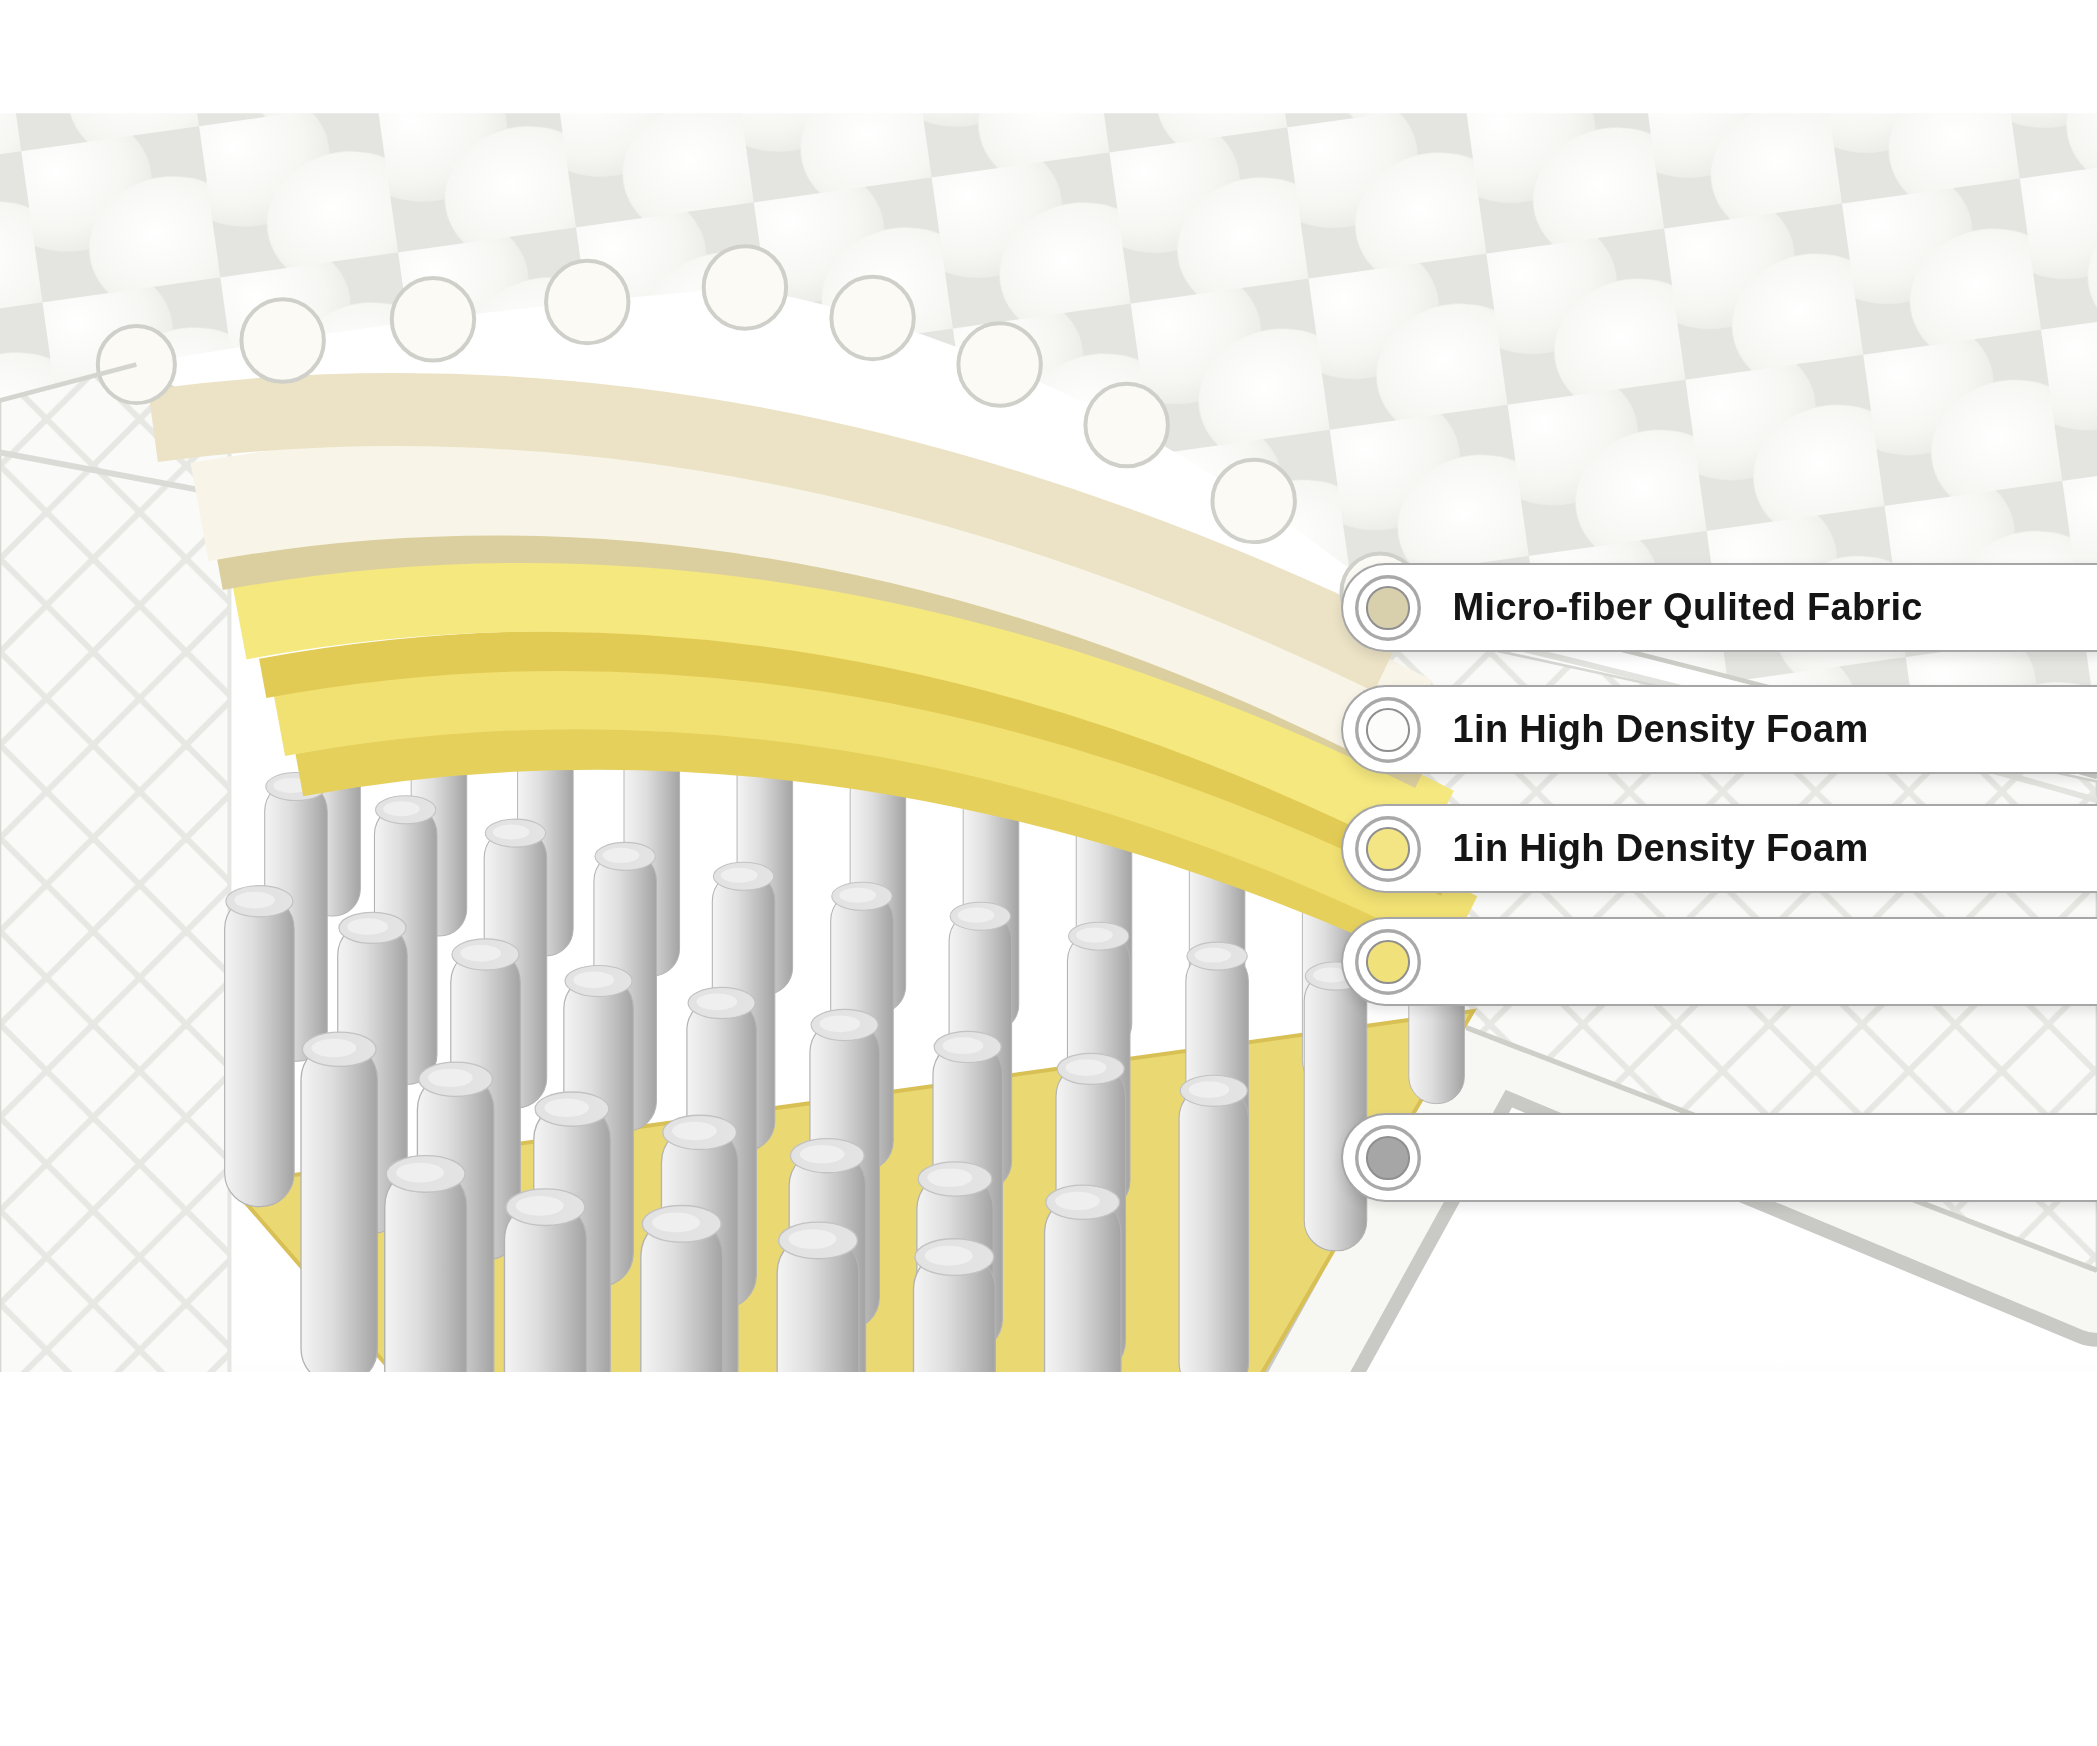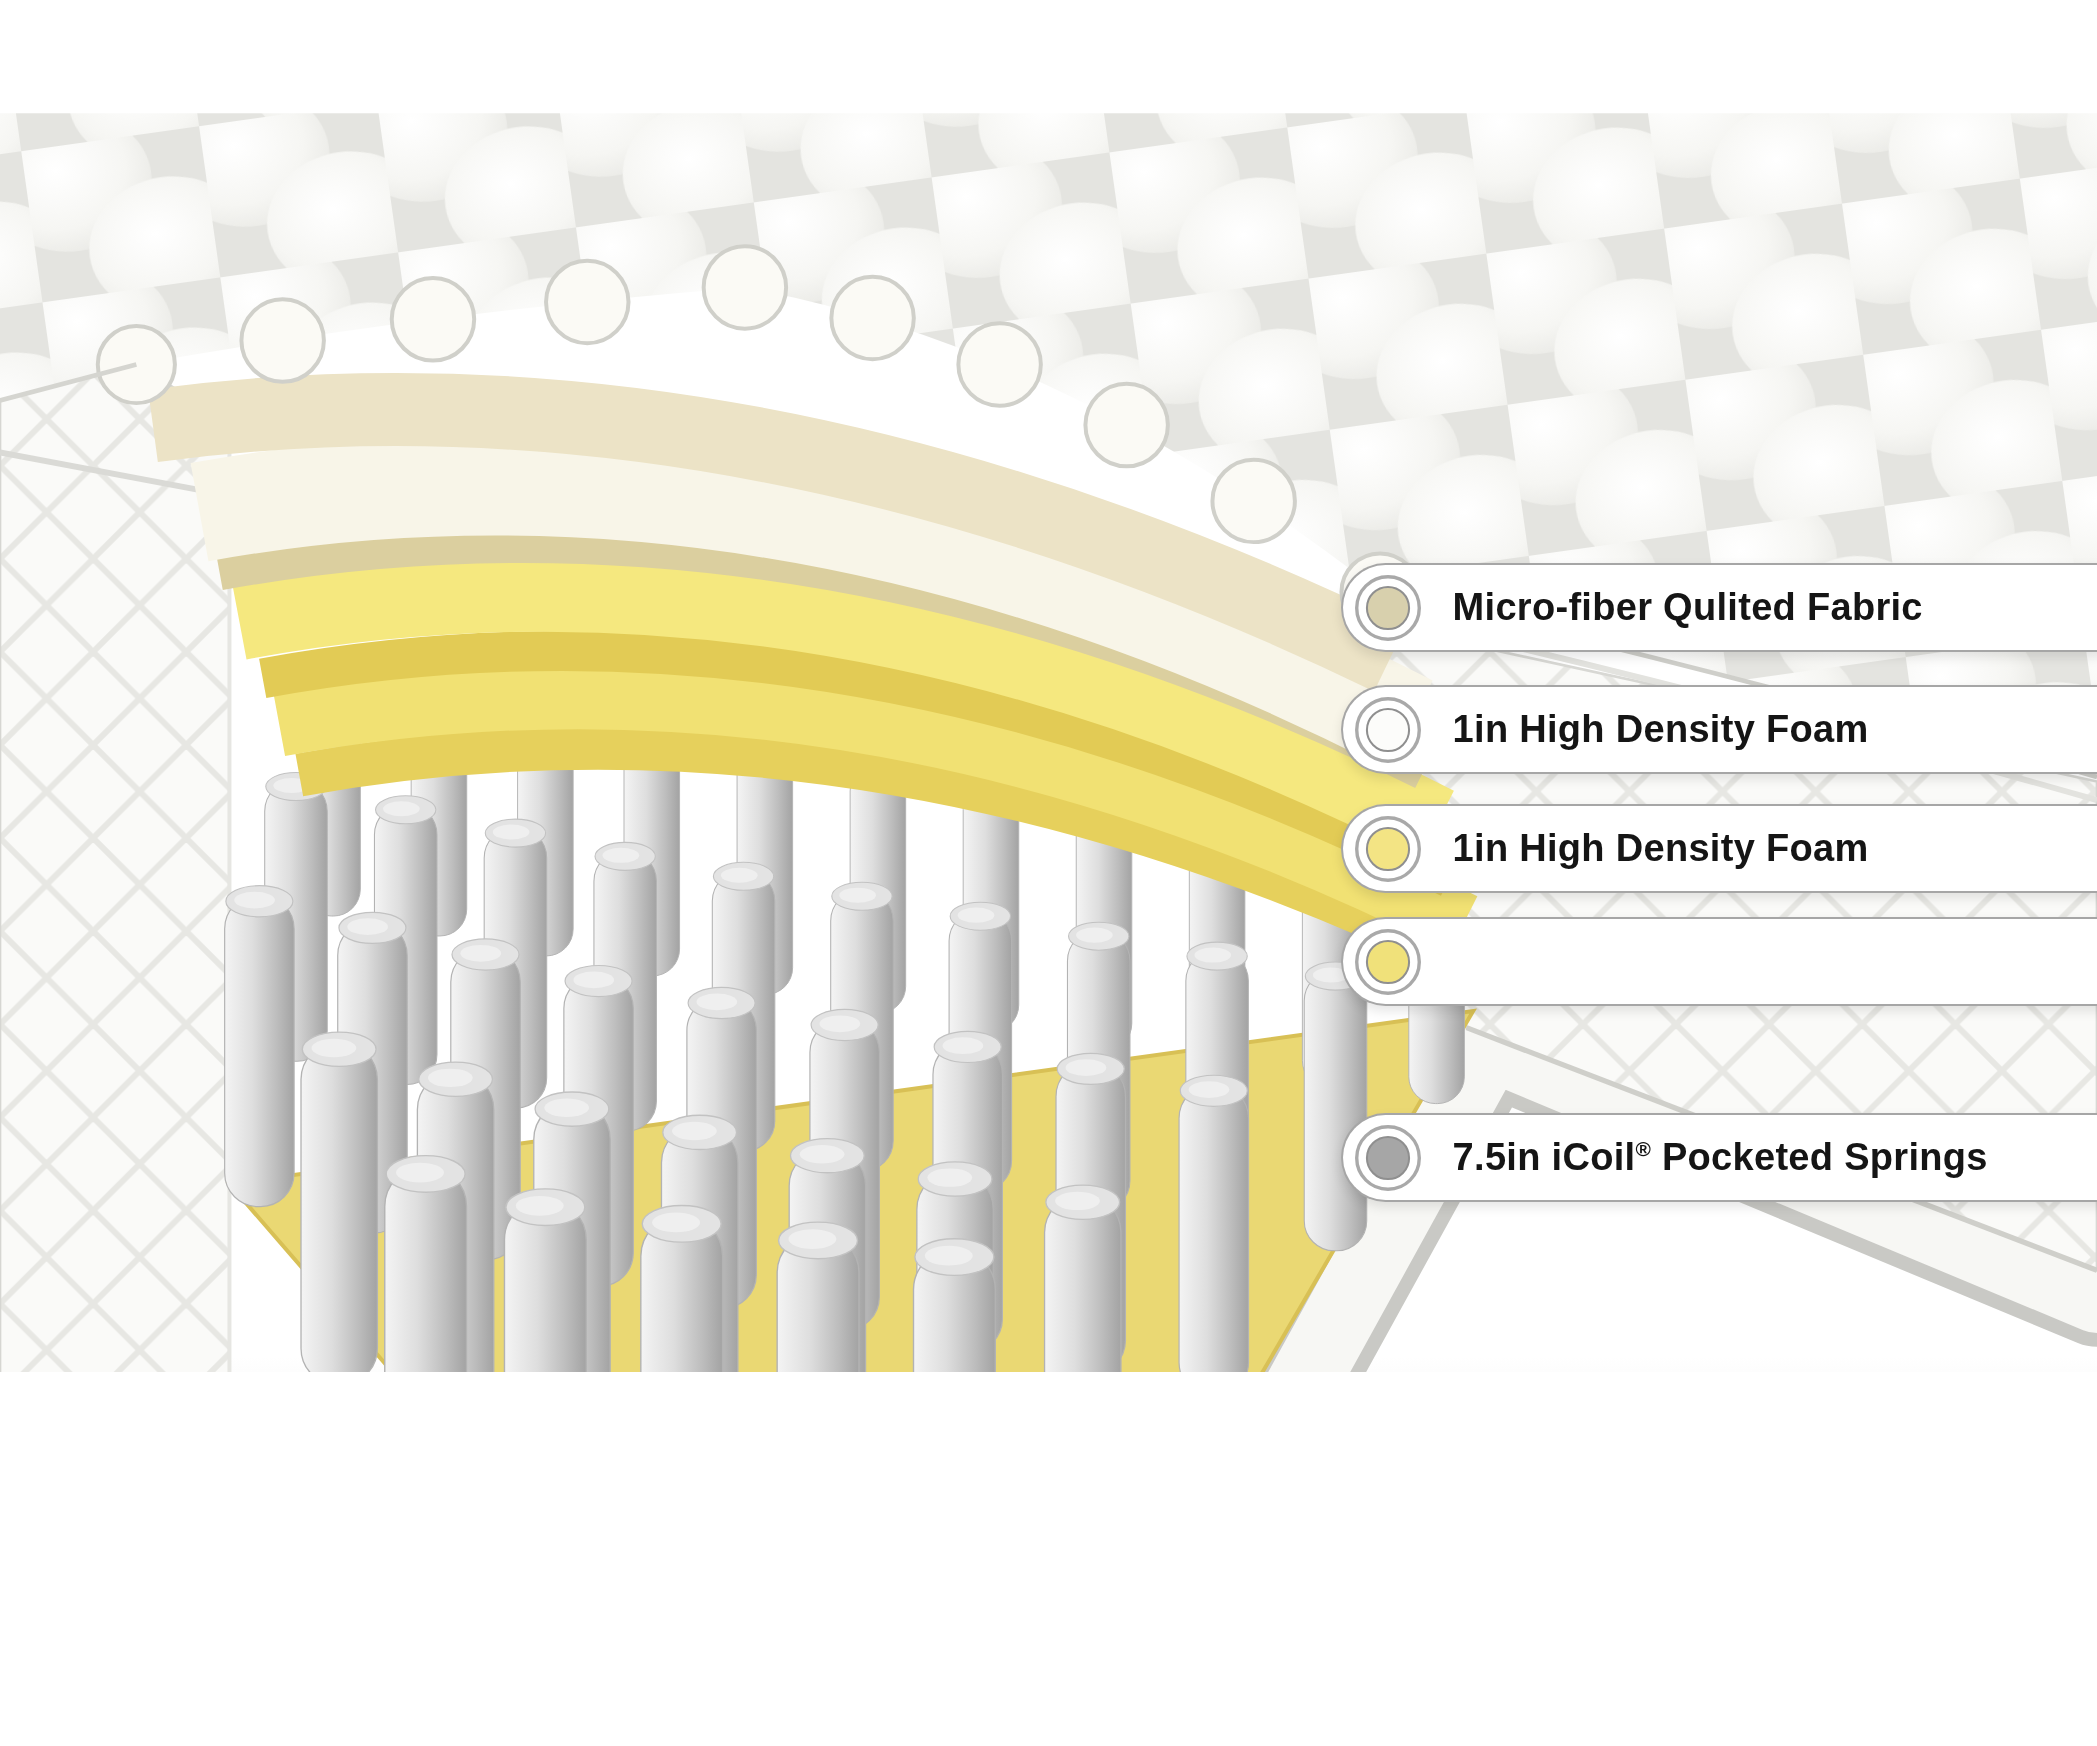--- a/index.html
+++ b/index.html
@@ -223,18 +223,17 @@
       </span>
     </div>
 
     <div class="label-bar" style="top:1113px">
       <span class="label-icon">
         <svg viewBox="0 0 100 100">
           <circle cx="50" cy="50" r="46" fill="#ffffff" stroke="#a9a9a9" stroke-width="5"></circle>
           <circle cx="50" cy="50" r="31" stroke="#8f8f8f" stroke-width="3" fill="#a6a6a6"></circle>
         </svg>
       </span>
-      <span class="label-text"><span>7.5in iCoil</span><sup>®</sup><span> Pocketed Springs</span></span>
     </div>
 
   </div>
 </div>
 
 
 </body></html>

